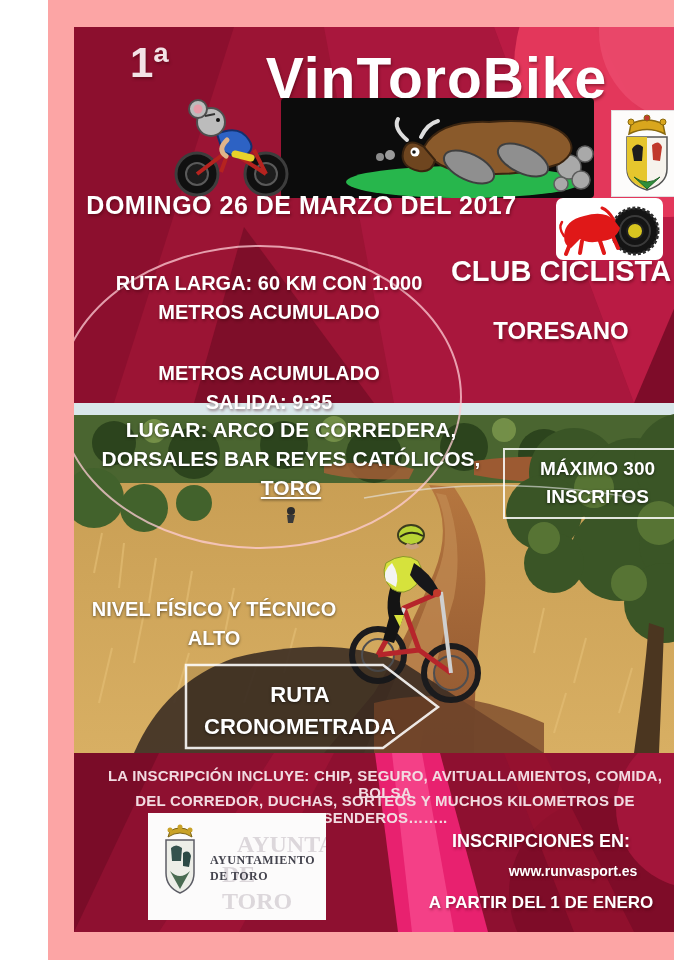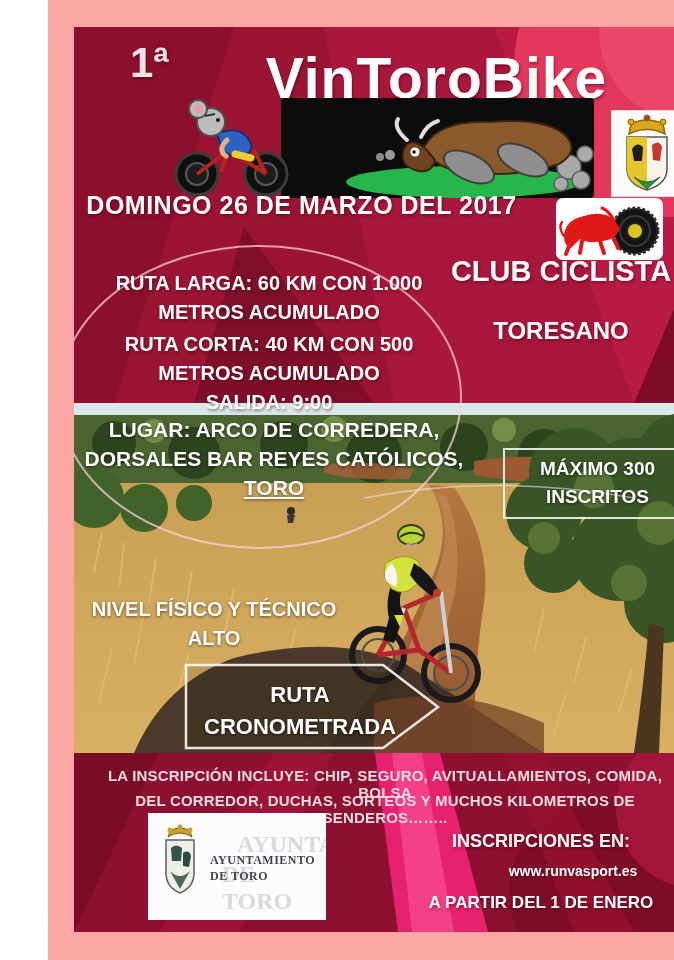--- a/index.html
+++ b/index.html
@@ -29,21 +29,21 @@
 
   .routes-oval{
     left:-16px; top:218px; width:400px; height:300px;
     border:2px solid rgba(255,206,214,.75); border-radius:50%; z-index:6; pointer-events:none;
   }
   .r-line{left:5px; width:380px; font-size:20px; z-index:7;}
   .club-l1{left:352px; top:228px; width:270px; font-size:29px; z-index:7;}
   .club-l2{left:352px; top:290px; width:270px; font-size:24px; z-index:7;}
 
   .photo{left:0px; top:376px; width:622px; height:350px; z-index:1; overflow:hidden;}
-  .lugar{left:0px; width:400px; font-size:21px; z-index:7;}
+  .lugar{left:0px; width:400px; font-size:21px; z-index:7;padding-left:17px;}
   .maximo-box{
     left:429px; top:421px; width:185px; height:67px;
     border:2px solid rgba(255,255,255,.85); z-index:7;
   }
   .maximo-box .m1{position:absolute; left:0; top:8px; width:100%; font-size:19px;}
   .maximo-box .m2{position:absolute; left:0; top:36px; width:100%; font-size:19px;}
   .nivel{left:0px; width:280px; font-size:20px; z-index:7;}
   .crono{left:86px; width:280px; font-size:22px; z-index:7;}
 
   .band{left:0; top:726px; width:622px; height:179px; z-index:2;}
@@ -141,23 +141,22 @@
         <path d="M8,38 Q9,22 28,18 Q48,12 58,22 L64,30 Q60,42 46,43 Q32,46 24,41 L15,50 Q8,48 8,38 Z" fill="#e01818"></path>
         <path d="M14,46 L10,56 M26,43 L24,55 M44,43 L48,55 M56,36 L62,50" stroke="#e01818" stroke-width="4" stroke-linecap="round"></path>
         <path d="M58,22 Q52,12 46,10" stroke="#e01818" stroke-width="3" fill="none" stroke-linecap="round"></path>
         <path d="M8,38 Q2,30 6,24" stroke="#e01818" stroke-width="2.5" fill="none" stroke-linecap="round"></path>
       </svg>
     </div>
 
     <div class="abs routes-oval"></div>
     <div class="abs r-line ctr wtxt softshadow" style="top:245px;">RUTA LARGA: 60 KM CON 1.000</div>
     <div class="abs r-line ctr wtxt softshadow" style="top:274px;">METROS ACUMULADO</div>
-    <div class="abs r-line ctr wtxt softshadow" style="top:306px;">RUTA CORTA: 40 KM CON 500</div>
     <div class="abs r-line ctr wtxt softshadow" style="top:335px;">METROS ACUMULADO</div>
-    <div class="abs r-line ctr wtxt softshadow" style="top:364px;">SALIDA: 9:00</div>
+    <div class="abs r-line ctr wtxt softshadow" style="top:364px;">SALIDA: 9:35</div>
 
     <div class="abs club-l1 ctr wtxt softshadow">CLUB CICLISTA</div>
     <div class="abs club-l2 ctr wtxt softshadow">TORESANO</div>
 
     <svg class="abs photo" viewBox="0 0 622 350">
       <defs>
         <linearGradient id="grass" x1="0" y1="0" x2="0" y2="1">
           <stop offset="0" stop-color="#c59a50"></stop>
             <stop offset="1" stop-color="#d8af63"></stop>
         </linearGradient>

